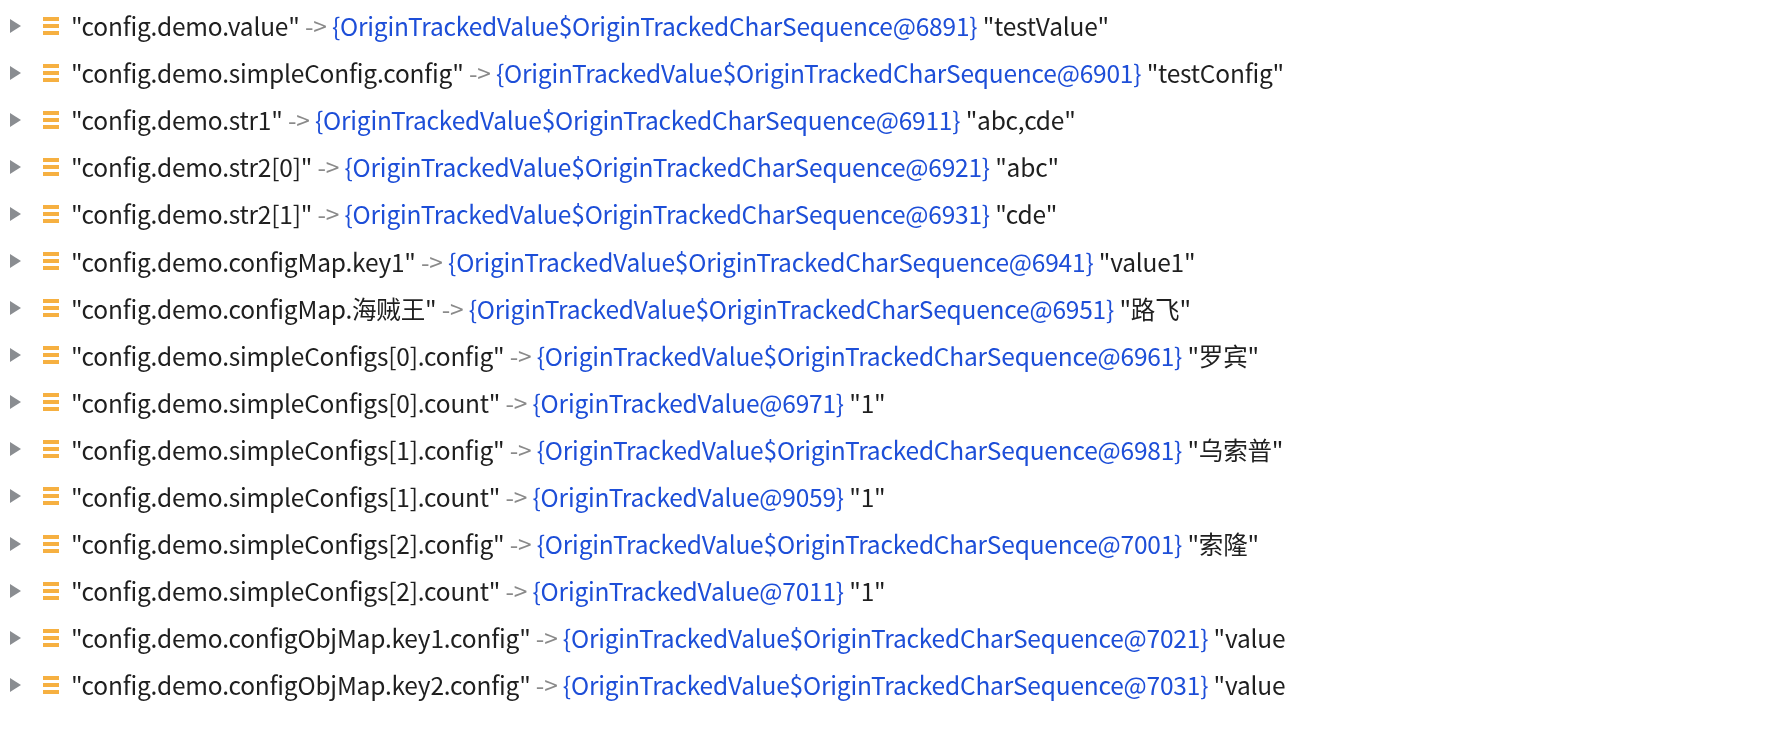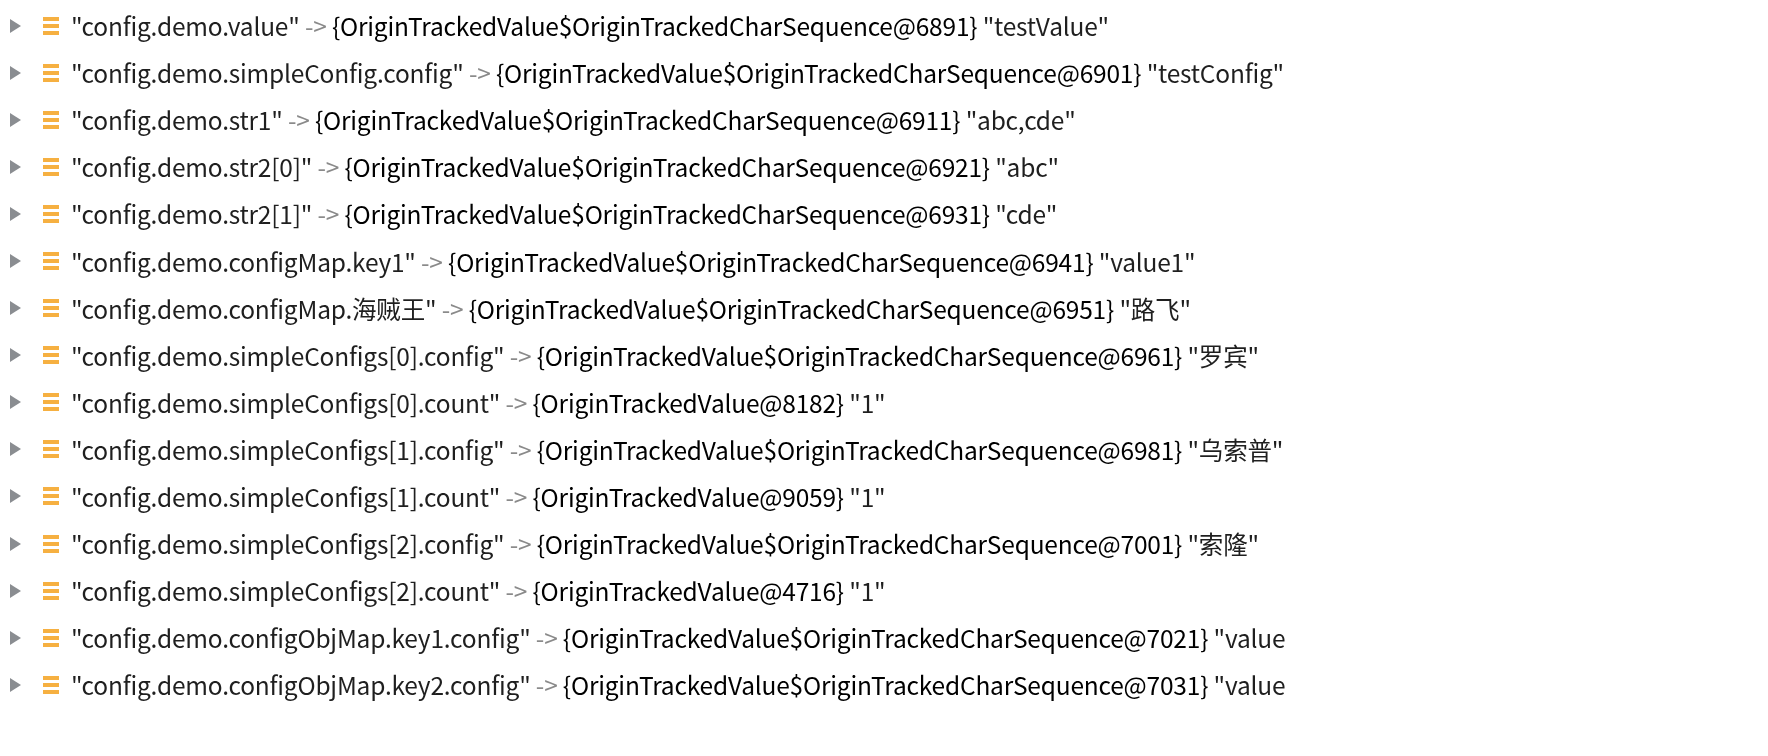--- a/index.html
+++ b/index.html
@@ -8,21 +8,21 @@
 .row{height:47.1px;display:flex;align-items:center;white-space:nowrap}
 .chevron{width:0;height:0;border-style:solid;border-width:7px 0 7px 11px;border-color:transparent transparent transparent #8a8d91;display:inline-block;flex:0 0 auto}
 .eicon{display:inline-block;width:16px;height:18px;margin:0 12px 0 22px;position:relative;flex:0 0 auto}
 .eicon span{position:absolute;left:0;width:16px;height:4px;background:#f6b041}
 .eicon .b1{top:0}
 .eicon .b2{top:7px}
 .eicon .b3{top:14px}
 .txt{font-family:Menlo,Monaco,Consolas,"Noto Sans CJK SC","PingFang SC",monospace;letter-spacing:-0.2px;display:flex;align-items:baseline;flex:0 0 auto;white-space:pre}
 .key{color:#1f1f1f}
 .arrow{color:#8a8a8a}
-.ref{color:#000000}
+.ref{color:#1d4ed8}
 .val{color:#1f1f1f}
 </style>
 </head>
 <body>
 <div class="view">
   <div class="list" id="rows">
       <div class="row">
         <span class="chevron"></span>
         <span class="eicon">
           <span class="b1"></span>
@@ -94,21 +94,21 @@
         </span>
         <span class="txt"><span class="key">"config.demo.simpleConfigs[0].config"</span><span class="arrow"> -&gt; </span><span class="ref">{OriginTrackedValue$OriginTrackedCharSequence@6961}</span><span class="val"> "罗宾"</span></span>
       </div>
       <div class="row">
         <span class="chevron"></span>
         <span class="eicon">
           <span class="b1"></span>
           <span class="b2"></span>
           <span class="b3"></span>
         </span>
-        <span class="txt"><span class="key">"config.demo.simpleConfigs[0].count"</span><span class="arrow"> -&gt; </span><span class="ref">{OriginTrackedValue@8182}</span><span class="val"> "1"</span></span>
+        <span class="txt"><span class="key">"config.demo.simpleConfigs[0].count"</span><span class="arrow"> -&gt; </span><span class="ref">{OriginTrackedValue@6971}</span><span class="val"> "1"</span></span>
       </div>
       <div class="row">
         <span class="chevron"></span>
         <span class="eicon">
           <span class="b1"></span>
           <span class="b2"></span>
           <span class="b3"></span>
         </span>
         <span class="txt"><span class="key">"config.demo.simpleConfigs[1].config"</span><span class="arrow"> -&gt; </span><span class="ref">{OriginTrackedValue$OriginTrackedCharSequence@6981}</span><span class="val"> "乌索普"</span></span>
       </div>
@@ -130,21 +130,21 @@
         </span>
         <span class="txt"><span class="key">"config.demo.simpleConfigs[2].config"</span><span class="arrow"> -&gt; </span><span class="ref">{OriginTrackedValue$OriginTrackedCharSequence@7001}</span><span class="val"> "索隆"</span></span>
       </div>
       <div class="row">
         <span class="chevron"></span>
         <span class="eicon">
           <span class="b1"></span>
           <span class="b2"></span>
           <span class="b3"></span>
         </span>
-        <span class="txt"><span class="key">"config.demo.simpleConfigs[2].count"</span><span class="arrow"> -&gt; </span><span class="ref">{OriginTrackedValue@4716}</span><span class="val"> "1"</span></span>
+        <span class="txt"><span class="key">"config.demo.simpleConfigs[2].count"</span><span class="arrow"> -&gt; </span><span class="ref">{OriginTrackedValue@7011}</span><span class="val"> "1"</span></span>
       </div>
       <div class="row">
         <span class="chevron"></span>
         <span class="eicon">
           <span class="b1"></span>
           <span class="b2"></span>
           <span class="b3"></span>
         </span>
         <span class="txt"><span class="key">"config.demo.configObjMap.key1.config"</span><span class="arrow"> -&gt; </span><span class="ref">{OriginTrackedValue$OriginTrackedCharSequence@7021}</span><span class="val"> "value</span></span>
       </div>

